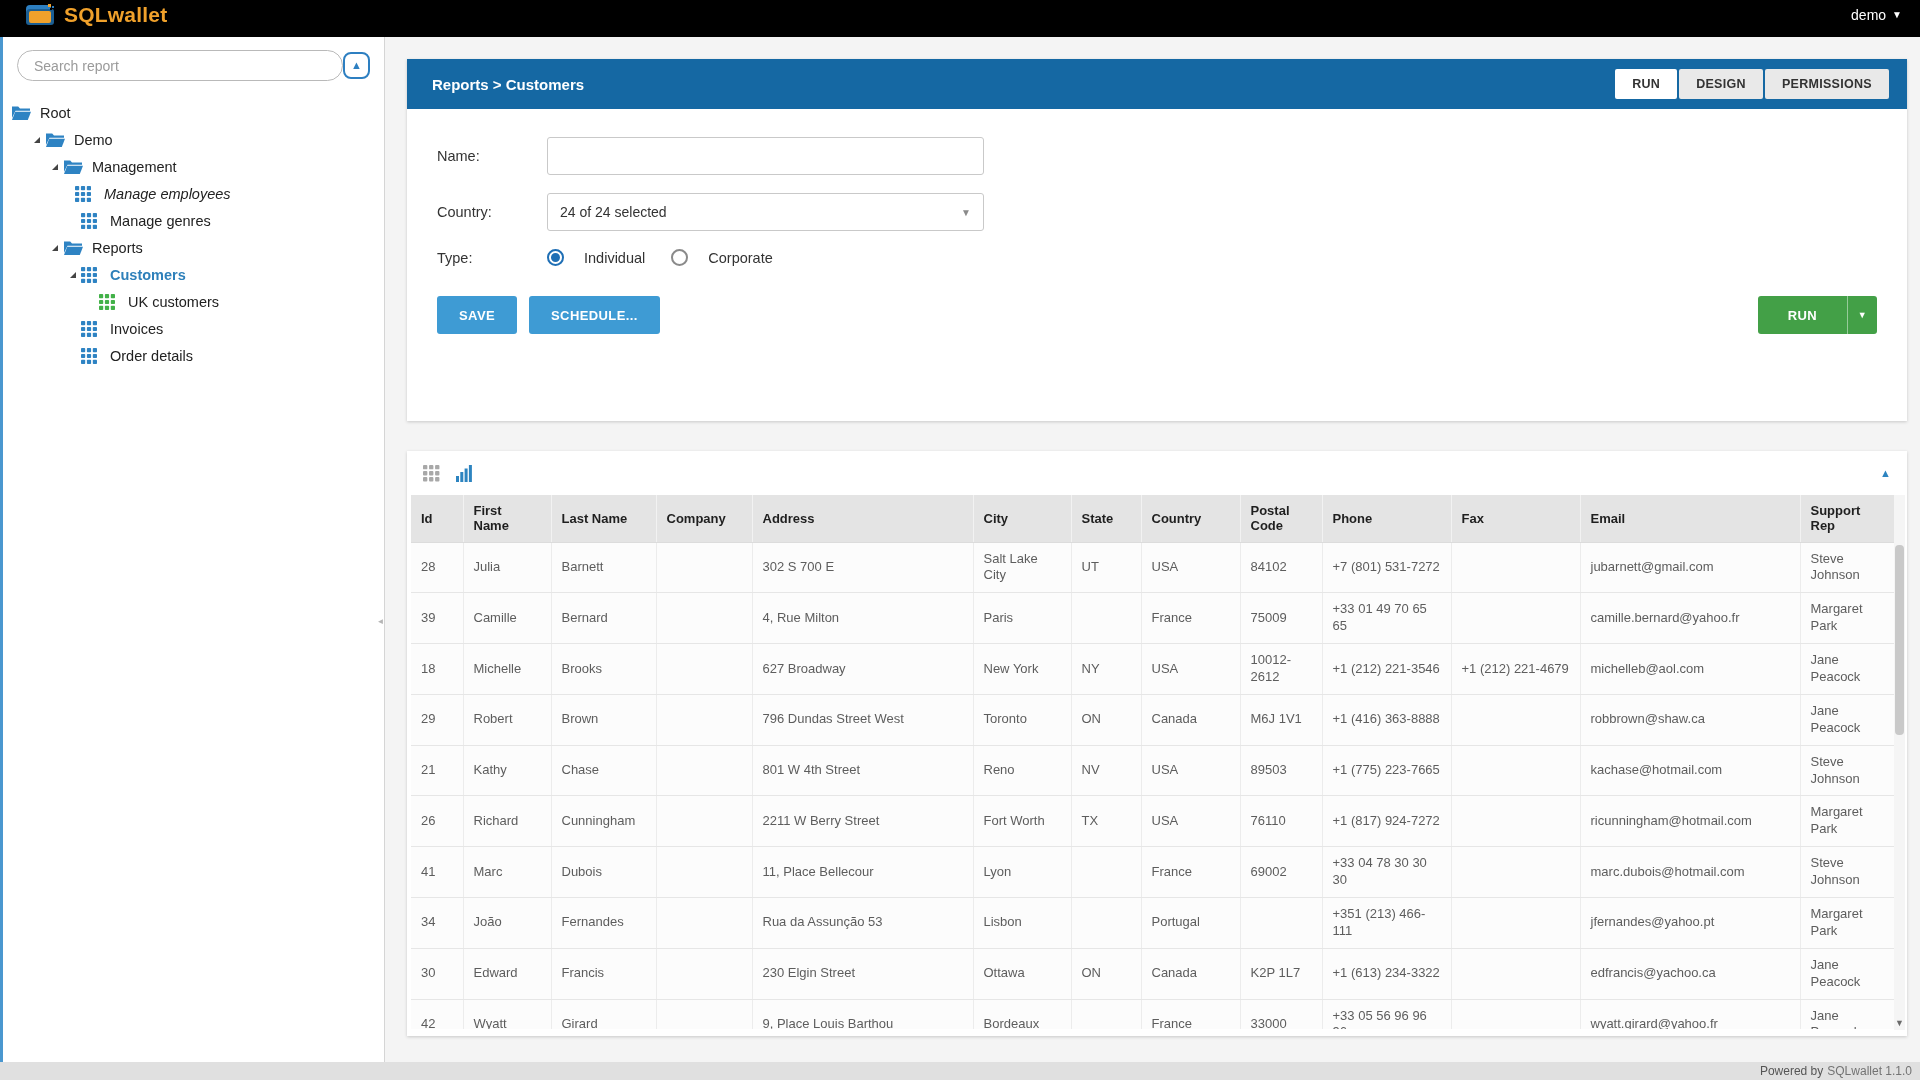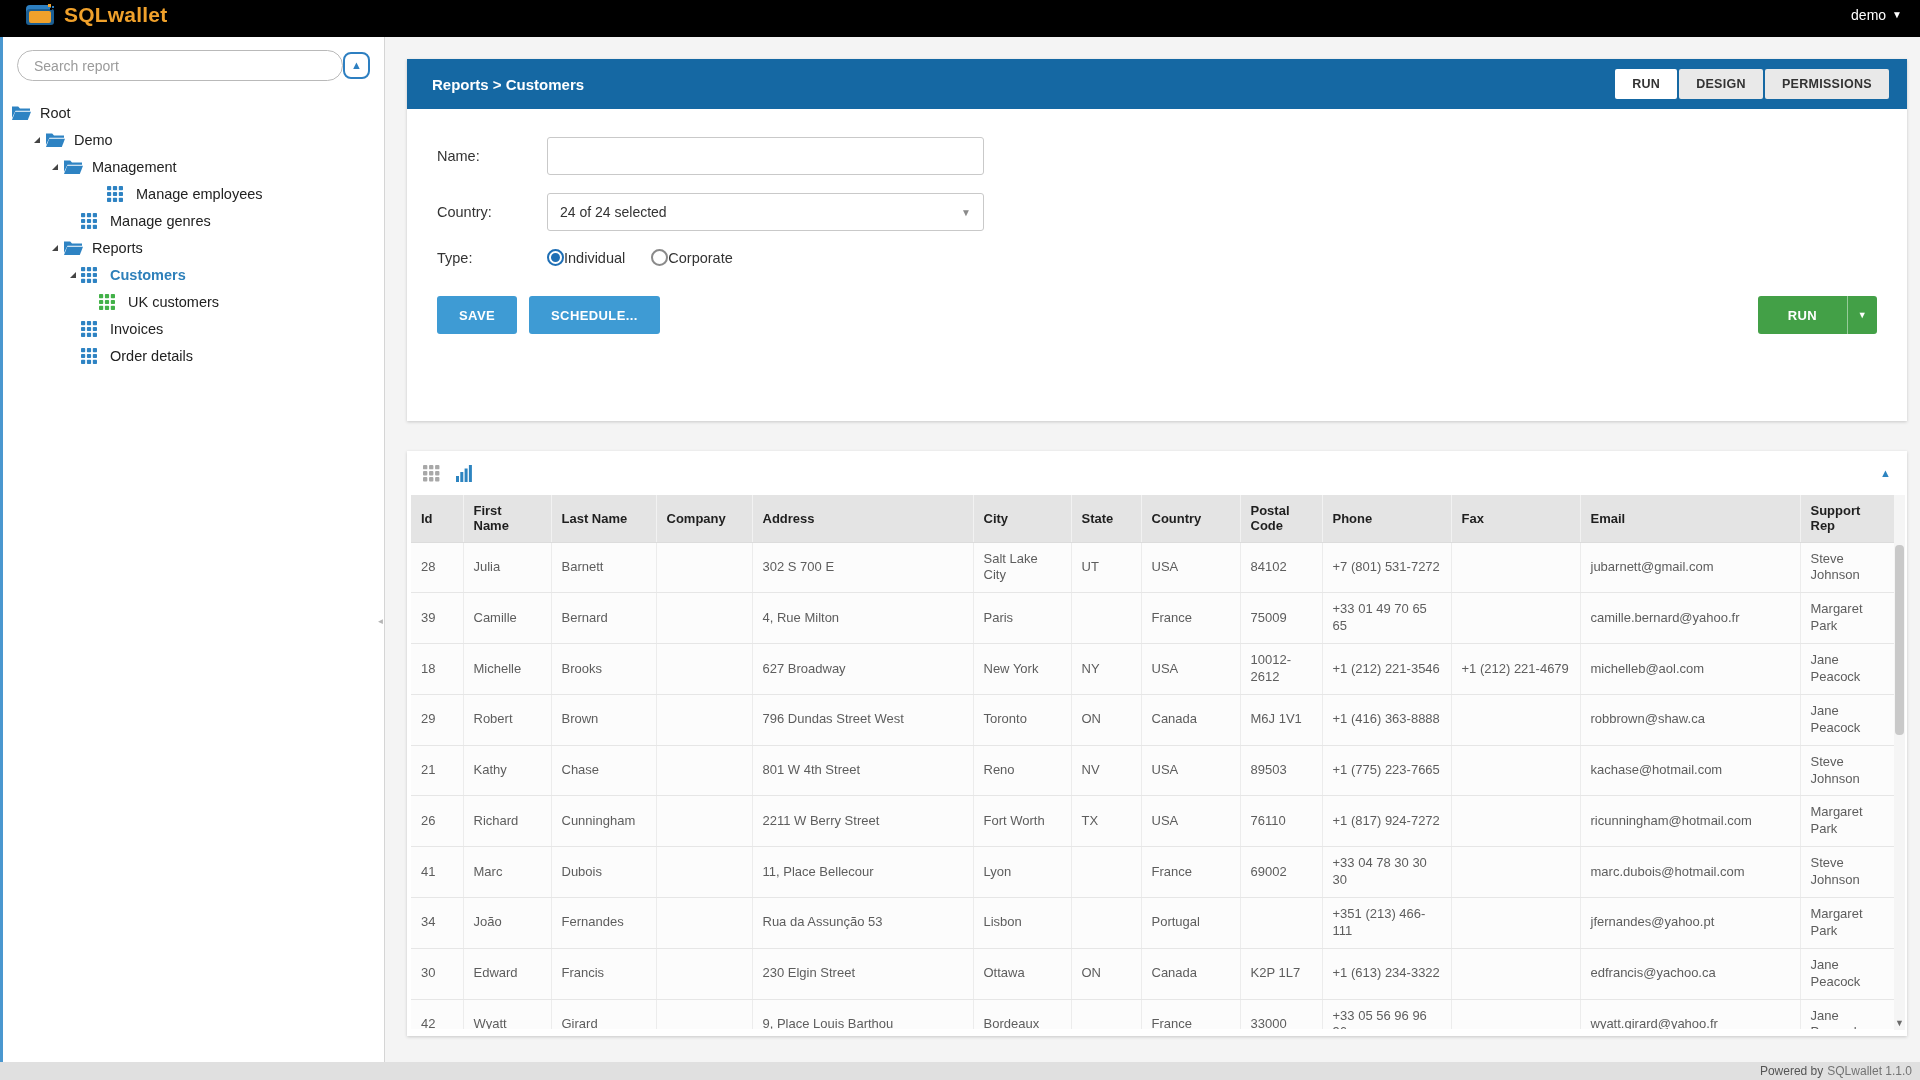--- a/index.html
+++ b/index.html
@@ -54,21 +54,21 @@
   .form-area { padding:28px 30px 0 30px; }
   .form-row { display:flex; align-items:center; margin-bottom:18px; }
   .form-label { width:110px; font-size:14.5px; color:#333; flex:none; }
   .text-input { width:437px; height:38px; border:1px solid #c9c9c9; border-radius:3px;
     font-size:14px; padding:0 12px; outline:none; font-family:"Liberation Sans",sans-serif; }
   .select-box { width:437px; height:38px; border:1px solid #c9c9c9; border-radius:3px;
     display:flex; align-items:center; justify-content:space-between; padding:0 12px; cursor:pointer; }
   .select-value { font-size:14px; color:#333; }
   .select-caret { color:#8a8a8a; font-size:10px; }
   .radio-group { display:flex; align-items:center; gap:26px; }
-  .radio-opt { display:flex; align-items:center; gap:0; cursor:pointer; }
+  .radio-opt { display:flex; align-items:center; gap:20px; cursor:pointer; }
   .radio-circle { width:17px; height:17px; border-radius:50%; border:2px solid #8a8a8a;
     display:flex; align-items:center; justify-content:center; background:#fff; }
   .radio-circle.on { border-color:#1f6fb5; }
   .radio-dot { width:9px; height:9px; border-radius:50%; background:#1f6fb5; }
   .radio-label { font-size:14.5px; color:#333; }
 
   .btn-row { display:flex; align-items:center; margin-top:30px; padding:0 30px; }
   .btn { border:none; border-radius:3px; height:38px; color:#fff; font-weight:bold;
     font-size:13px; letter-spacing:.4px; cursor:pointer; font-family:"Liberation Sans",sans-serif; }
   .btn-blue { background:#3e9bd4; padding:0 22px; margin-right:12px; }
@@ -159,21 +159,21 @@
             <span class="tri"></span>
           </span>
           <span class="tree-icon">
             <svg width="20" height="17" viewBox="0 0 20 17">
               <path d="M1 2.5 h6.2 l1.8 2 H19 v2.2 H4.5 L1 14 Z" fill="#2e83c3"></path>
               <path d="M4.2 7.8 H20 L16.8 16 H1 Z" fill="#2e83c3"></path>
             </svg>
           </span>
           <span class="tree-label">Management</span>
         </div>
-        <div class="tree-row" style="padding-left: 88px;">
+        <div class="tree-row" style="padding-left: 56px; font-style: italic;">
           <span class="tw-spacer"></span>
           <span class="tree-icon">
             <svg width="16" height="16" viewBox="0 0 16 16">
               <g fill="#2e83c3">
                 <rect x="0" y="0" width="4.2" height="4.2" rx="0.8"></rect>
                 <rect x="5.9" y="0" width="4.2" height="4.2" rx="0.8"></rect>
                 <rect x="11.8" y="0" width="4.2" height="4.2" rx="0.8"></rect>
                 <rect x="0" y="5.9" width="4.2" height="4.2" rx="0.8"></rect>
                 <rect x="5.9" y="5.9" width="4.2" height="4.2" rx="0.8"></rect>
                 <rect x="11.8" y="5.9" width="4.2" height="4.2" rx="0.8"></rect>

